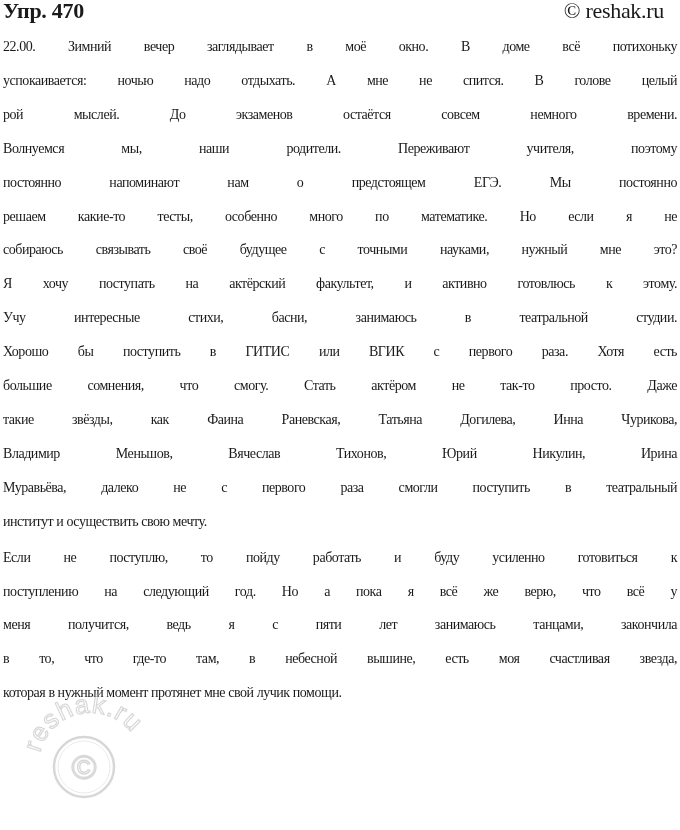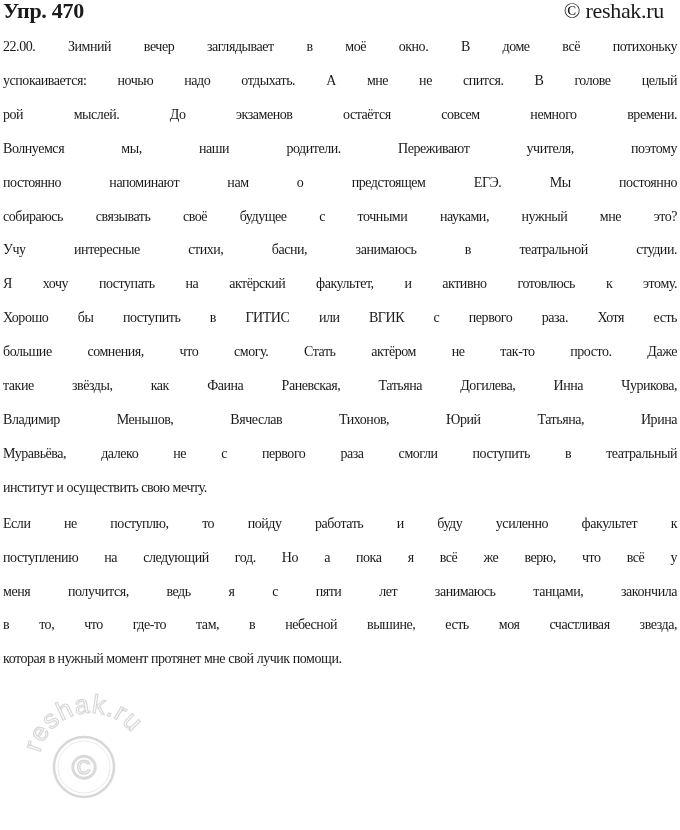--- a/index.html
+++ b/index.html
@@ -83,33 +83,34 @@
   <span class="site-credit">© reshak.ru</span>
 </div>
 
 <div class="content">
   <p class="para">
     <span class="line">22.00. Зимний вечер заглядывает в моё окно. В доме всё потихоньку</span>
     <span class="line">успокаивается: ночью надо отдыхать. А мне не спится. В голове целый</span>
     <span class="line">рой мыслей. До экзаменов остаётся совсем немного времени.</span>
     <span class="line">Волнуемся мы, наши родители. Переживают учителя, поэтому</span>
     <span class="line">постоянно напоминают нам о предстоящем ЕГЭ. Мы постоянно</span>
+    <span class="line">решаем какие-то тесты, особенно много по математике. Но если я не</span>
     <span class="line">собираюсь связывать своё будущее с точными науками, нужный мне это?</span>
+    <span class="line">Я хочу поступать на актёрский факультет, и активно готовлюсь к этому.</span>
     <span class="line">Учу интересные стихи, басни, занимаюсь в театральной студии.</span>
-    <span class="line">Я хочу поступать на актёрский факультет, и активно готовлюсь к этому.</span>
     <span class="line">Хорошо бы поступить в ГИТИС или ВГИК с первого раза. Хотя есть</span>
     <span class="line">большие сомнения, что смогу. Стать актёром не так-то просто. Даже</span>
     <span class="line">такие звёзды, как Фаина Раневская, Татьяна Догилева, Инна Чурикова,</span>
-    <span class="line">Владимир Меньшов, Вячеслав Тихонов, Юрий Татьяна, Ирина</span>
+    <span class="line">Владимир Меньшов, Вячеслав Тихонов, Юрий Никулин, Ирина</span>
     <span class="line">Муравьёва, далеко не с первого раза смогли поступить в театральный</span>
     <span class="line last">институт и осуществить свою мечту.</span>
   </p>
   <div class="para-gap"></div>
   <p class="para">
-    <span class="line">Если не поступлю, то пойду работать и буду усиленно факультет к</span>
+    <span class="line">Если не поступлю, то пойду работать и буду усиленно готовиться к</span>
     <span class="line">поступлению на следующий год. Но а пока я всё же верю, что всё у</span>
     <span class="line">меня получится, ведь я с пяти лет занимаюсь танцами, закончила</span>
     <span class="line">в то, что где-то там, в небесной вышине, есть моя счастливая звезда,</span>
     <span class="line last">которая в нужный момент протянет мне свой лучик помощи.</span>
   </p>
 </div>
 
 <svg class="watermark" viewBox="0 0 140 150" xmlns="http://www.w3.org/2000/svg">
   <defs>
     <path id="wm-arc" d="M 18 78 A 52 52 0 1 1 104 128"></path>

